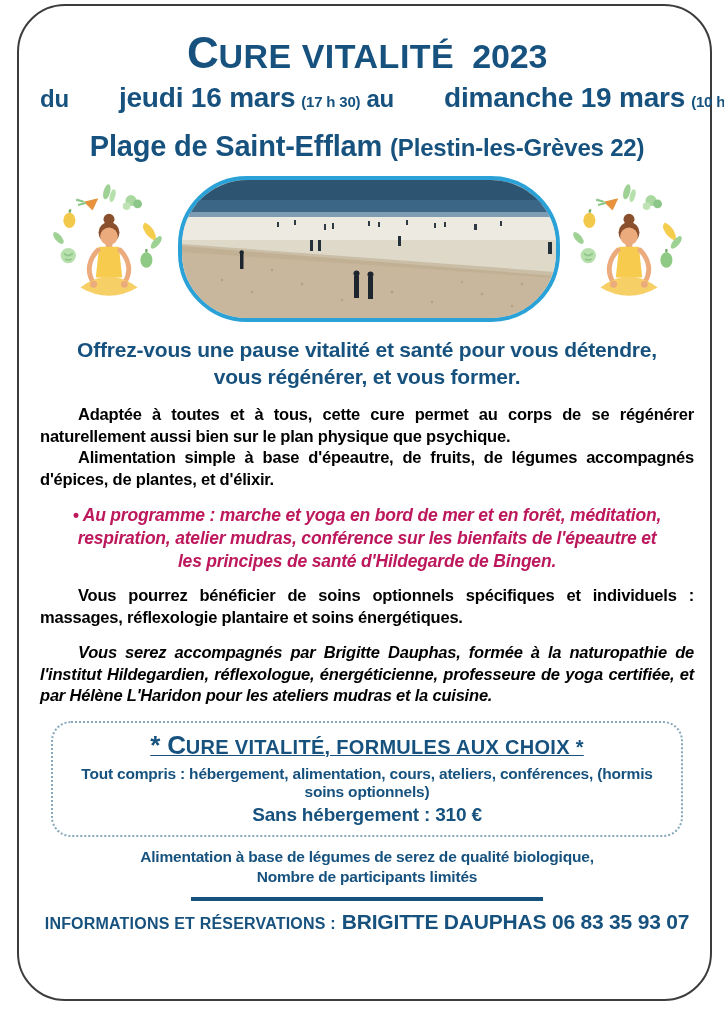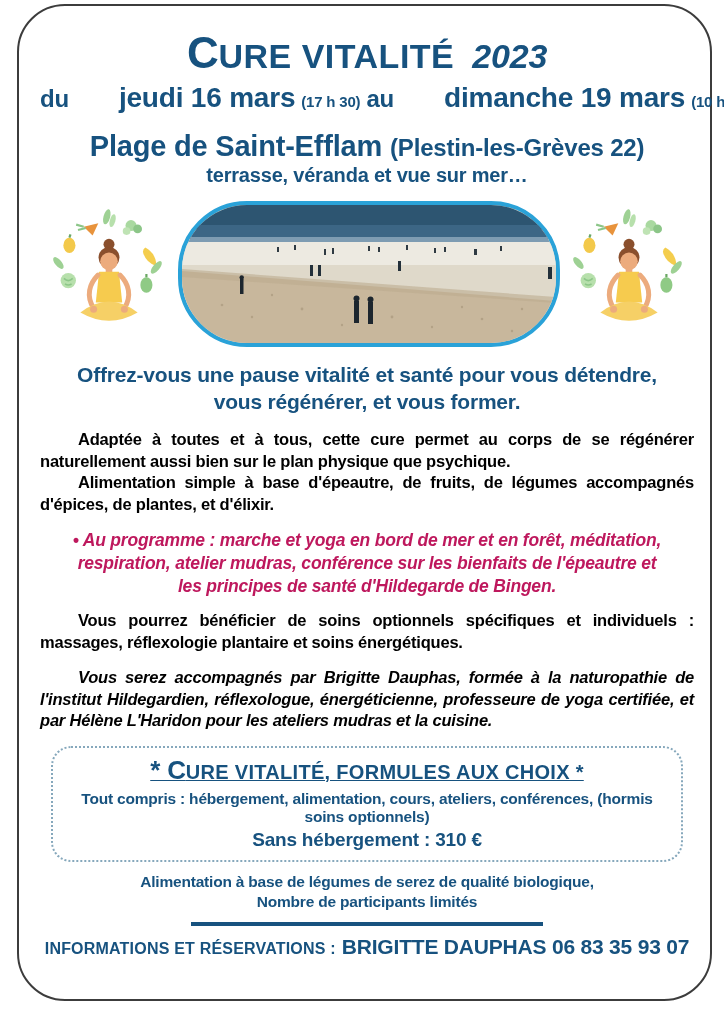--- a/index.html
+++ b/index.html
@@ -11,21 +11,21 @@
   .frame{
     position:absolute;left:17px;top:4px;right:12px;bottom:23px;
     border:2px solid #3c3c3c;border-radius:48px;pointer-events:none;
   }
   .content{position:absolute;left:40px;top:30px;width:654px;text-align:center;}
 
   
   .title{line-height:1.05;white-space:nowrap;}
   .title .lead{font-size:44px;}
   .title .rest{font-size:34px;letter-spacing:0.5px;}
-  .title .year{font-size:34px;font-style:italic;margin-left:18px;}
+  .title .year{font-size:34px;margin-left:18px;}
   .dateline{margin-top:6px;white-space:nowrap;}
   .dateline span{margin-right:6px;}
   .dateline .md{font-size:24px;}
   .dateline .lg{font-size:28px;margin-left:44px;}
   .dateline .sm{font-size:15px;}
   .place{margin-top:16px;white-space:nowrap;}
   .place .main{font-size:29px;}
   .place .paren{font-size:24px;margin-left:8px;}
   .site-line{font-size:20px;line-height:1.25;}
 
@@ -77,21 +77,20 @@
       <span class="lead">C</span><span class="rest">URE VITALITÉ</span><span class="year">2023</span>
     </div>
 
     <div class="dateline">
       <span class="md">du</span><span class="lg">jeudi 16 mars</span><span class="sm">(17 h 30)</span><span class="md">au</span><span class="lg">dimanche 19 mars</span><span class="sm">(10 h)</span>
     </div>
 
     <div class="place">
       <span class="main">Plage de Saint-Efflam</span><span class="paren">(Plestin-les-Grèves 22)</span>
     </div>
-    <div class="site-line">terrasse, véranda et vue sur mer…</div>
 
     <div class="image-band">
       <div class="side-icon">
         <svg viewBox="0 0 120 120" width="138" height="132">
 
           <g transform="translate(37,17) rotate(-30)">
               <polygon points="0,0 13,4 3,11" fill="#e8933c"></polygon>
               <line x1="0" y1="0" x2="-5" y2="-5" stroke="#8cc688" stroke-width="2"></line>
               <line x1="1" y1="2" x2="-6" y2="0" stroke="#8cc688" stroke-width="2"></line>
             </g>

